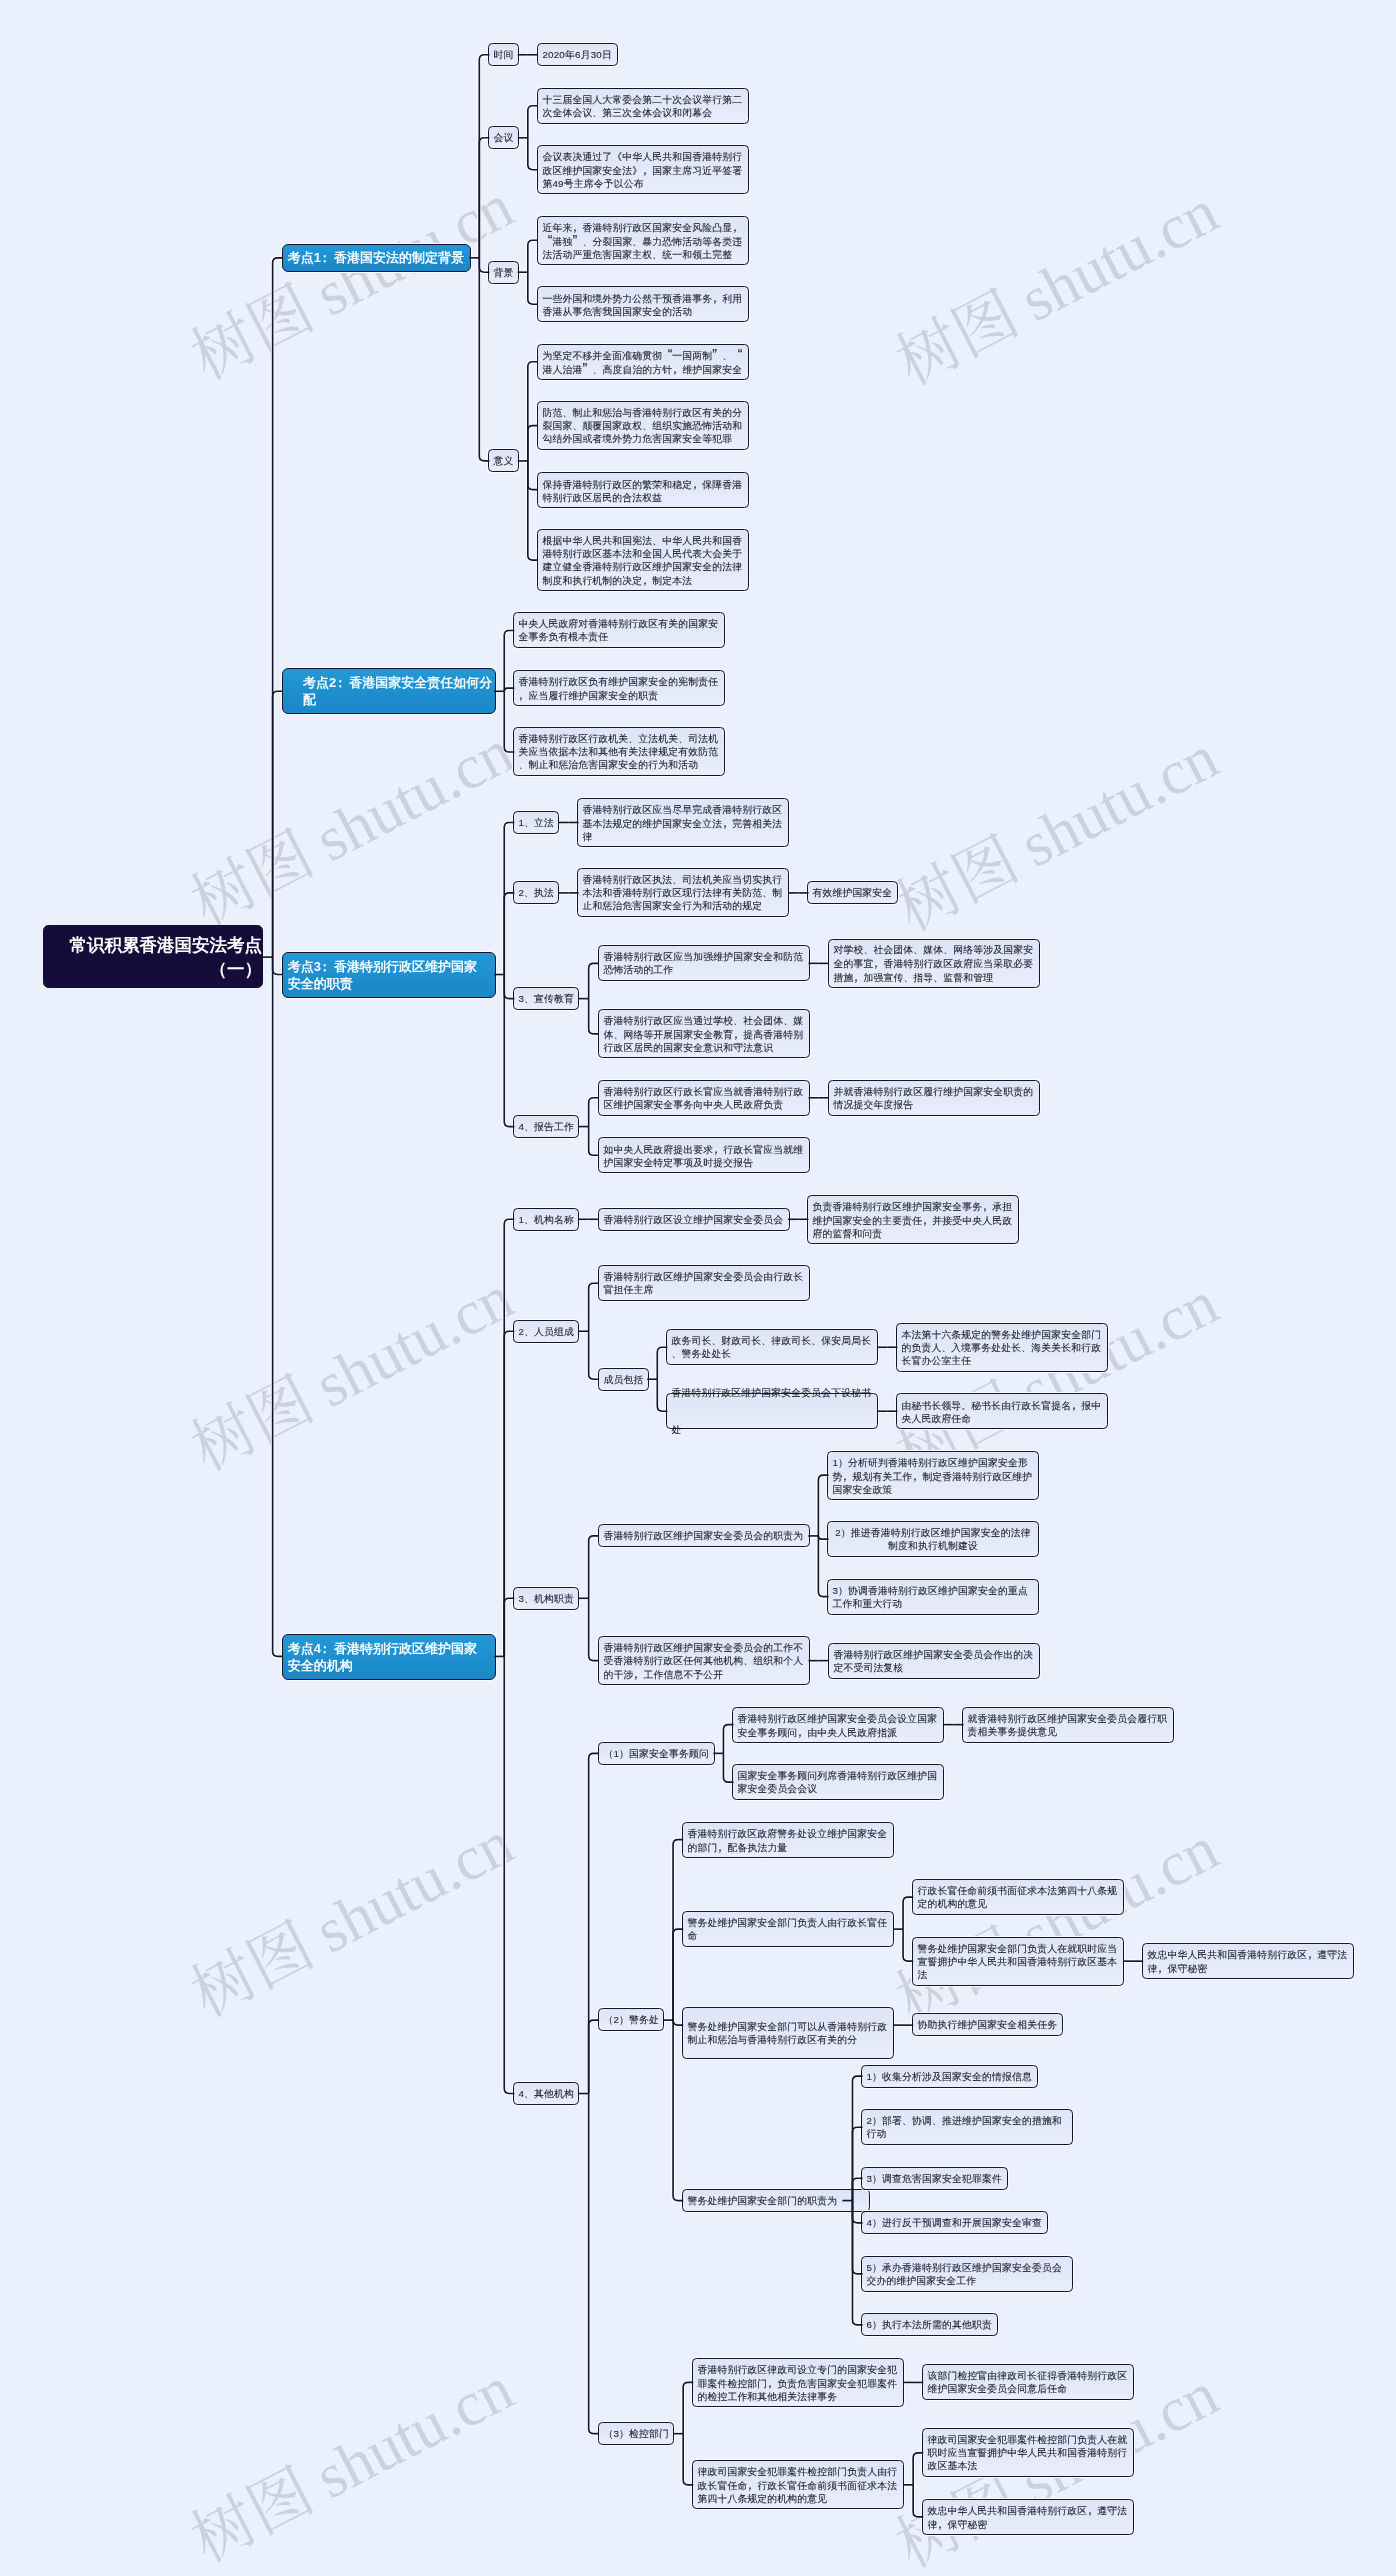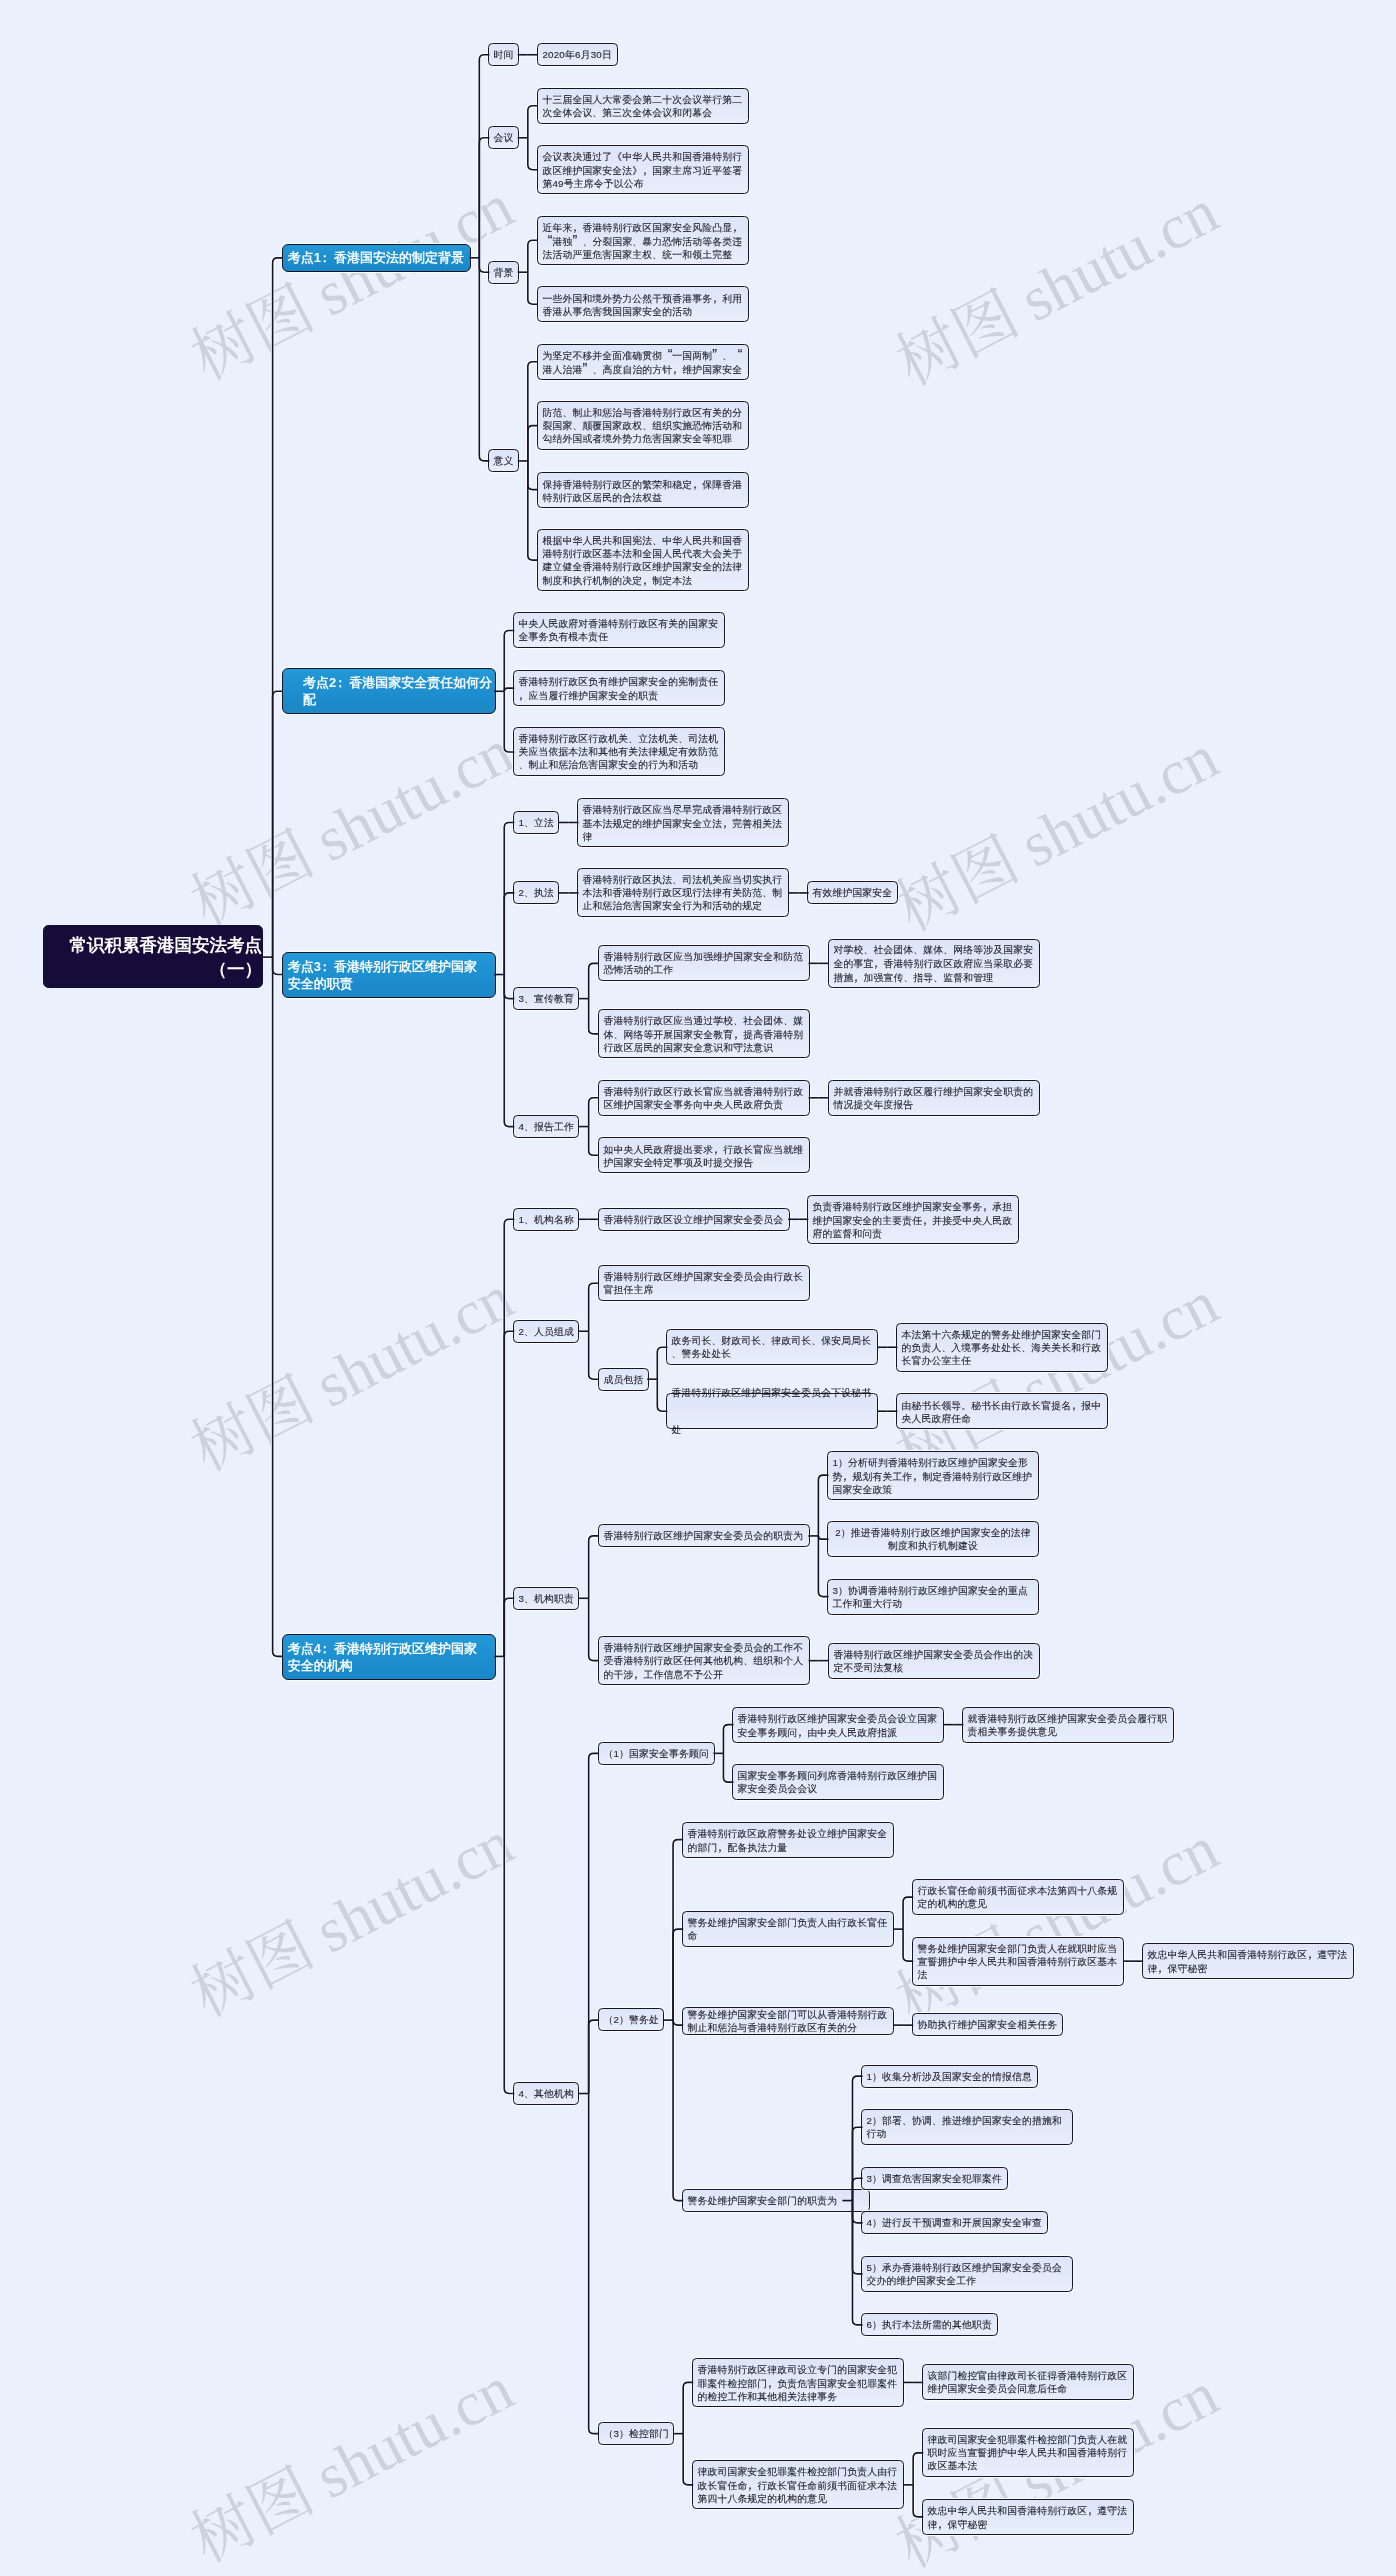--- a/index.html
+++ b/index.html
@@ -583,21 +583,21 @@
     </div>
     <div class="node sub" style="left: 912px; top: 1937px; width: 212px; height: 49px;">
       <div class="ln">警务处维护国家安全部门负责人在就职时应当</div>
       <div class="ln">宣誓拥护中华人民共和国香港特别行政区基本</div>
       <div class="ln">法</div>
     </div>
     <div class="node sub" style="left: 1142px; top: 1943px; width: 212px; height: 36px;">
       <div class="ln">效忠中华人民共和国香港特别行政区<span class="cm" style="width: 10px; text-align: left;">，</span>遵守法</div>
       <div class="ln">律<span class="cm" style="width: 10px; text-align: left;">，</span>保守秘密</div>
     </div>
-    <div class="node sub" style="left: 682px; top: 2007px; width: 212px; height: 28px;">
+    <div class="node sub" style="left: 682px; top: 2007px; width: 212px; height: 52px;">
       <div class="ln">警务处维护国家安全部门可以从香港特别行政</div>
       <div class="ln">制止和惩治与香港特别行政区有关的分</div>
     </div>
     <div class="node sub" style="left: 912px; top: 2013px; width: 151px; height: 23px;">
       <div class="ln">协助执行维护国家安全相关任务</div>
     </div>
     <div class="node sub" style="left: 682px; top: 2189px; width: 188px; height: 23px;">
       <div class="ln">警务处维护国家安全部门的职责为</div>
     </div>
     <div class="node sub" style="left: 861px; top: 2065px; width: 177px; height: 23px;">

